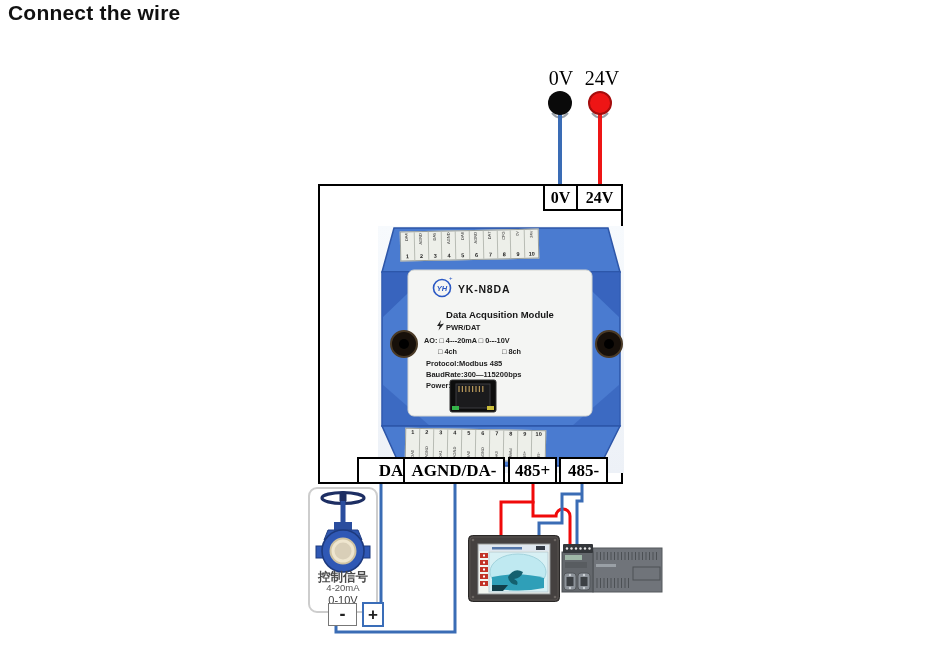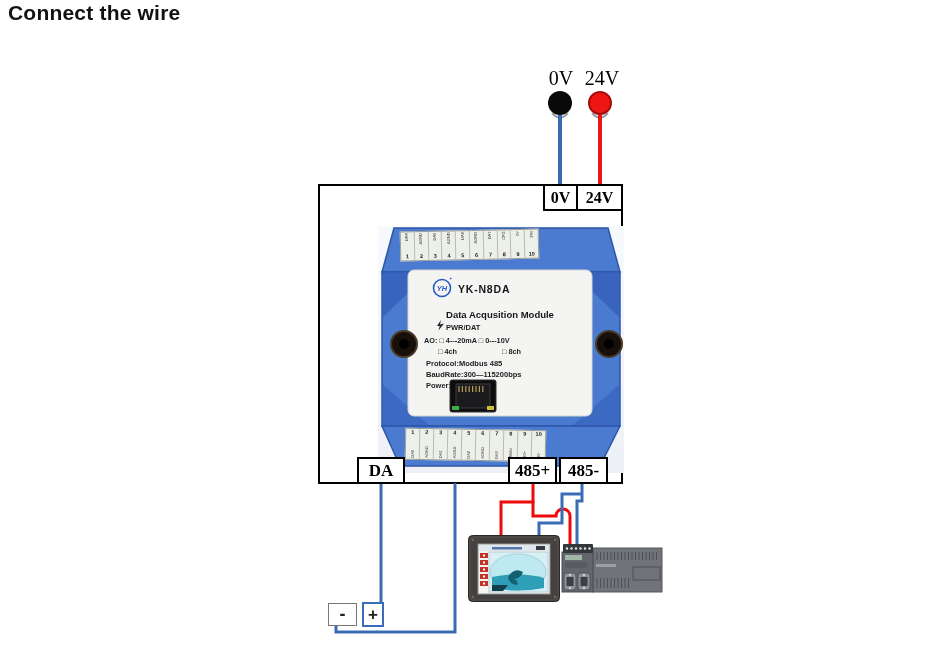--- a/index.html
+++ b/index.html
@@ -42,21 +42,21 @@
   .tnum{font-size:5.5px;font-weight:700;color:#1d1d1d;line-height:1;}
 
   
   .jcell{display:flex;align-items:center;justify-content:center;background:#fff;
          border:2px solid #000;box-sizing:border-box;z-index:6;
          font-family:"Liberation Serif",serif;font-weight:700;color:#000;}
   .jcell-top{top:184px;height:27px;font-size:16px;}
   #cell-0v{left:543px;width:35px;}
   #cell-24v{left:576px;width:47px;}
   .jcell-bottom{top:457px;height:27px;font-size:17px;}
-  #cell-da{left:357px;width:48px;}
+  #cell-da{left:357px;width:68px;}
   #cell-agnd{left:403px;width:102px;}
   #cell-485p{left:508px;width:49px;}
   #cell-485m{left:559px;width:49px;}
 
   
   #valve-card{left:308px;top:487px;width:70px;height:126px;background:#fff;
               border:2px solid #cdcdcd;border-radius:9px;box-sizing:border-box;z-index:4;
               display:flex;flex-direction:column;align-items:center;}
   #valve-caption{font-family:"DejaVu Sans",sans-serif;font-size:12.5px;font-weight:700;
                  color:#4a4a4a;line-height:1.05;margin-top:-3px;}
@@ -241,23 +241,41 @@
         <div class="tcell">
           <span class="tnum">10</span>
           <span class="tlab">485-</span>
         </div>
       </div>
   </div>
 
   <div class="abs jcell jcell-top" id="cell-0v">0V</div>
   <div class="abs jcell jcell-top" id="cell-24v">24V</div>
   <div class="abs jcell jcell-bottom" id="cell-da">DA</div>
+  <div class="abs jcell jcell-bottom" id="cell-agnd">AGND/DA-</div>
   <div class="abs jcell jcell-bottom" id="cell-485p">485+</div>
   <div class="abs jcell jcell-bottom" id="cell-485m">485-</div>
 
+  <div class="abs" id="valve-card">
+    <svg width="66" height="84" viewBox="0 0 66 84">
+      <ellipse cx="33" cy="9" rx="21" ry="5.5" fill="none" stroke="#1d2e63" stroke-width="3.2"></ellipse>
+      <rect x="29.5" y="2.5" width="7" height="11" rx="2" fill="#1d2e63"></rect>
+      <rect x="30.5" y="12" width="5" height="24" fill="#2a4d9e"></rect>
+      <rect x="24" y="33" width="18" height="8" fill="#2a4d9e"></rect>
+      <polygon points="18,41 48,41 52,51 14,51" fill="#2f56ae" stroke="#213f85"></polygon>
+      <rect x="6" y="57" width="9" height="12" fill="#2f58b5" stroke="#1d3a7e"></rect>
+      <rect x="51" y="57" width="9" height="12" fill="#2f58b5" stroke="#1d3a7e"></rect>
+      <circle cx="33" cy="62" r="21" fill="#2f58b5" stroke="#1d3a7e" stroke-width="1.6"></circle>
+      <circle cx="33" cy="62" r="12.5" fill="#efe6cf" stroke="#cfc3a2" stroke-width="2"></circle>
+      <circle cx="33" cy="62" r="8.5" fill="#d9cfb8"></circle>
+    </svg>
+    <div id="valve-caption">控制信号</div>
+    <div id="valve-sig1">4-20mA</div>
+    <div id="valve-sig2">0-10V</div>
+  </div>
 
   <div class="abs" id="minus-box">-</div>
   <div class="abs" id="plus-box">+</div>
 
   <div class="abs" id="hmi-device">
     <svg width="92" height="67" viewBox="0 0 92 67">
       <rect x="0.5" y="0.5" width="91" height="66" rx="4" fill="#454140" stroke="#292726"></rect>
       <rect x="2" y="2" width="88" height="63" rx="3" fill="none" stroke="#57524f" stroke-width="1"></rect>
       <rect x="10" y="9" width="72" height="50" fill="#f2f5f0" stroke="#8e9294"></rect>
       <rect x="11" y="10" width="70" height="6" fill="#dfe7ef"></rect>

